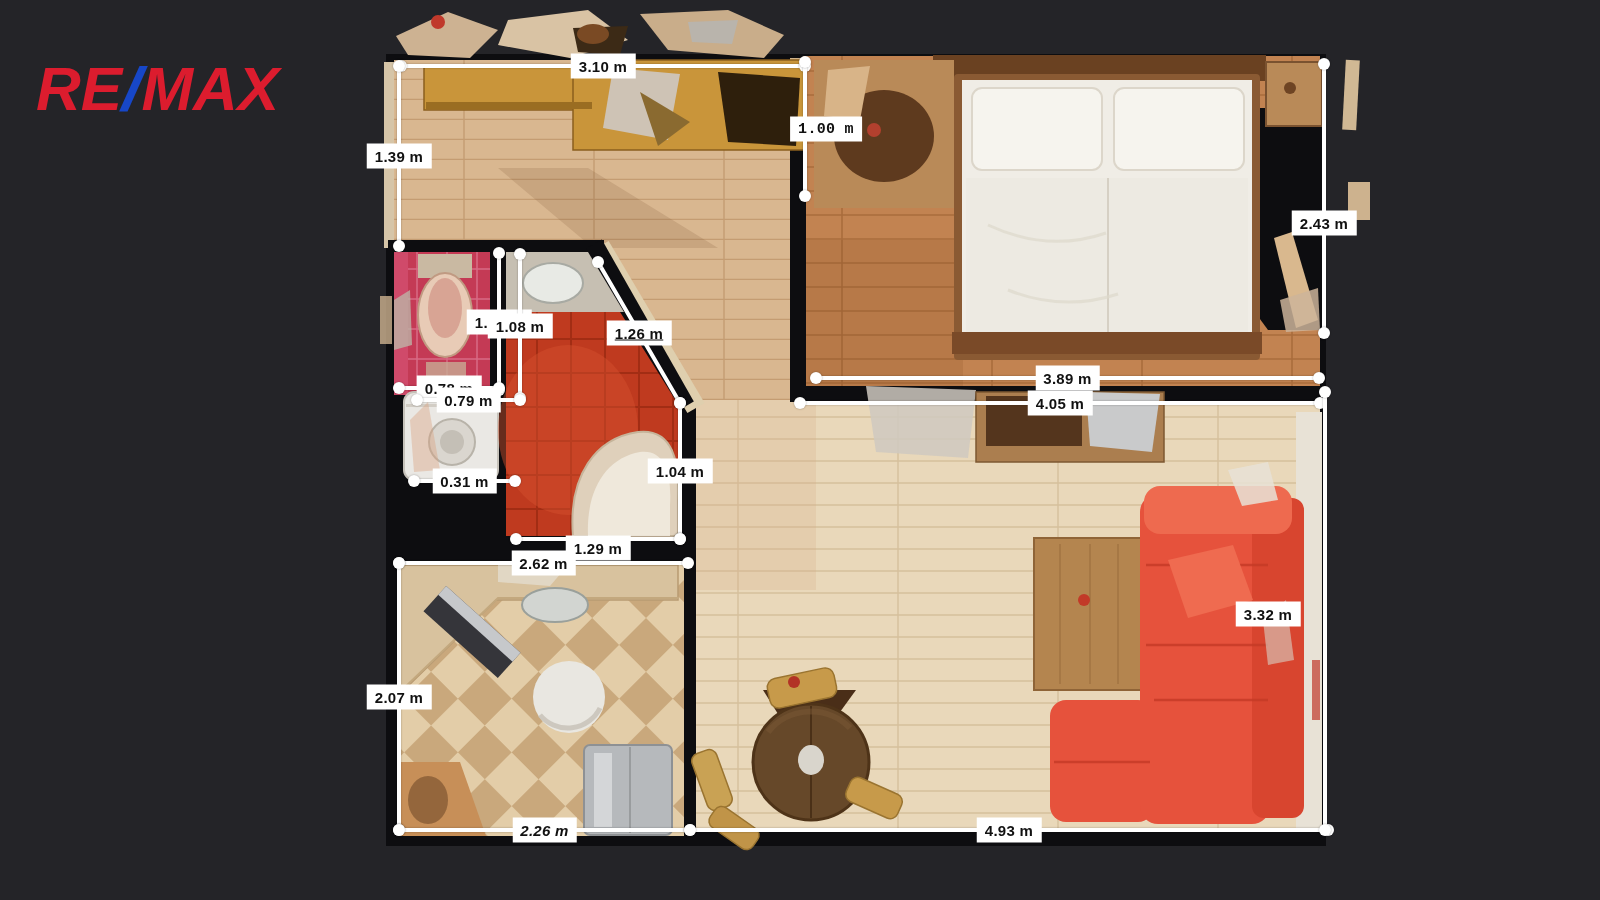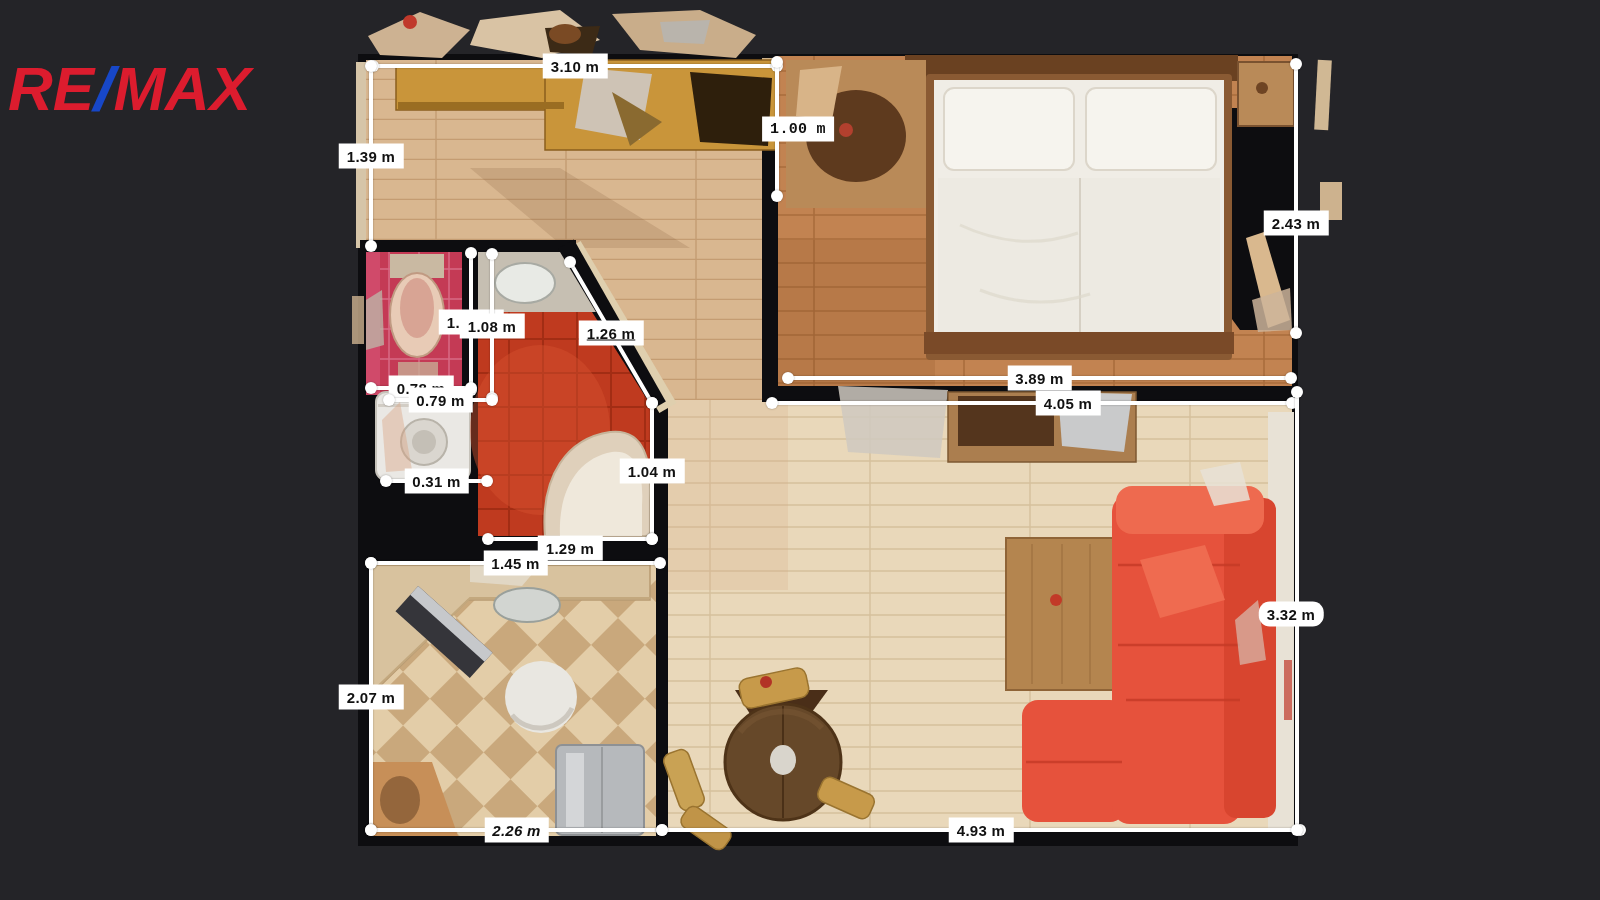--- a/index.html
+++ b/index.html
@@ -1,17 +1,17 @@
 <!DOCTYPE html>
 <html style="--background: #242428; --wall: #0d0d10; --measure_line: #ffffff; --label_bg: #ffffff; --label_text: #111111; --logo_red: #dc1c2e; --logo_blue: #1747c8; --hall_floor: #d9b790; --bedroom_floor: #c28351; --living_floor: #e9d8ba; --kitchen_tile_light: #e3cda8; --kitchen_tile_dark: #c9a87c; --bath_tile: #bf3a1f; --wc_tile: #c43a55; --sofa: #e6523c; --wardrobe: #c9953a; --bed: #f0ede6;"><head>
 <meta charset="utf-8">
 <style>
   html,body{margin:0;padding:0;background:#242428;}
   .stage{position:relative;width:1404px;height:900px;overflow:hidden;background:var(--background,#242428);
-         font-family:"Liberation Sans",sans-serif;}
+         font-family:"Liberation Sans",sans-serif;margin-left:28px;}
   .logo{position:absolute;left:8px;top:58px;font-weight:bold;font-style:italic;
         font-size:62px;letter-spacing:0px;line-height:1;user-select:none;}
   .logo span{display:inline-block;}
   .logo-re,.logo-max{color:var(--logo_red,#dc1c2e);}
   .logo-slash{color:var(--logo_blue,#1747c8);margin:0 1px;transform:scaleX(1.15);}
   svg.plan{position:absolute;left:0;top:0;width:1600px;height:900px;}
   #measure-layer{position:absolute;left:0;top:0;width:1600px;height:900px;}
   .measure-line{position:absolute;height:4px;margin-top:-2px;background:var(--measure_line,#fff);
                 transform-origin:0 50%;border-radius:2px;box-shadow:0 0 2px rgba(0,0,0,.35);}
   .measure-dot{position:absolute;width:12px;height:12px;border-radius:50%;background:var(--measure_line,#fff);
@@ -239,21 +239,21 @@
       <div class="measure-dot" style="left: 1296px; top: 64px;"></div>
       <div class="measure-dot" style="left: 1296px; top: 333px;"></div>
       <div class="measure-label" style="left: 1296px; top: 223px;">2.43 m</div>
       <div class="measure-line" style="left: 788px; top: 378px; width: 503px; transform: rotate(0deg);"></div>
       <div class="measure-dot" style="left: 788px; top: 378px;"></div>
       <div class="measure-dot" style="left: 1291px; top: 378px;"></div>
       <div class="measure-label" style="left: 1039.5px; top: 378px;">3.89 m</div>
       <div class="measure-line" style="left: 772px; top: 403px; width: 520px; transform: rotate(0deg);"></div>
       <div class="measure-dot" style="left: 772px; top: 403px;"></div>
       <div class="measure-dot" style="left: 1292px; top: 403px;"></div>
-      <div class="measure-label" style="left: 1068px; top: 403px; text-align: right;">4.05 m</div>
+      <div class="measure-label" style="left: 1032px; top: 403px; text-align: right;">4.05 m</div>
       <div class="measure-line" style="left: 471px; top: 253px; width: 137px; transform: rotate(90deg);"></div>
       <div class="measure-dot" style="left: 471px; top: 253px;"></div>
       <div class="measure-dot" style="left: 471px; top: 390px;"></div>
       <div class="measure-label" style="left: 471px; top: 321.5px;">1.04 m</div>
       <div class="measure-line" style="left: 492px; top: 254px; width: 144px; transform: rotate(90deg);"></div>
       <div class="measure-dot" style="left: 492px; top: 254px;"></div>
       <div class="measure-dot" style="left: 492px; top: 398px;"></div>
       <div class="measure-label" style="left: 492px; top: 326px;">1.08 m</div>
       <div class="measure-line" style="left: 570px; top: 262px; width: 163.11px; transform: rotate(59.8194deg);"></div>
       <div class="measure-dot" style="left: 570px; top: 262px;"></div>
@@ -275,31 +275,31 @@
       <div class="measure-dot" style="left: 652px; top: 403px;"></div>
       <div class="measure-dot" style="left: 652px; top: 539px;"></div>
       <div class="measure-label" style="left: 652px; top: 471px;">1.04 m</div>
       <div class="measure-line" style="left: 488px; top: 539px; width: 164px; transform: rotate(0deg);"></div>
       <div class="measure-dot" style="left: 488px; top: 539px;"></div>
       <div class="measure-dot" style="left: 652px; top: 539px;"></div>
       <div class="measure-label" style="left: 570px; top: 548px;">1.29 m</div>
       <div class="measure-line" style="left: 371px; top: 563px; width: 289px; transform: rotate(0deg);"></div>
       <div class="measure-dot" style="left: 371px; top: 563px;"></div>
       <div class="measure-dot" style="left: 660px; top: 563px;"></div>
-      <div class="measure-label" style="left: 515.5px; top: 563px;">1.45 m</div>
+      <div class="measure-label" style="left: 515.5px; top: 563px;">2.62 m</div>
       <div class="measure-line" style="left: 371px; top: 563px; width: 267px; transform: rotate(90deg);"></div>
       <div class="measure-dot" style="left: 371px; top: 563px;"></div>
       <div class="measure-dot" style="left: 371px; top: 830px;"></div>
       <div class="measure-label" style="left: 371px; top: 696.5px;">2.07 m</div>
       <div class="measure-line" style="left: 371px; top: 830px; width: 291px; transform: rotate(0deg);"></div>
       <div class="measure-dot" style="left: 371px; top: 830px;"></div>
       <div class="measure-dot" style="left: 662px; top: 830px;"></div>
       <div class="measure-label" style="left: 516.5px; top: 830px; font-style: italic;">2.26 m</div>
       <div class="measure-line" style="left: 662px; top: 830px; width: 638px; transform: rotate(0deg);"></div>
       <div class="measure-dot" style="left: 662px; top: 830px;"></div>
       <div class="measure-dot" style="left: 1300px; top: 830px;"></div>
       <div class="measure-label" style="left: 981px; top: 830px;">4.93 m</div>
       <div class="measure-line" style="left: 1297px; top: 392px; width: 438px; transform: rotate(90deg);"></div>
       <div class="measure-dot" style="left: 1297px; top: 392px;"></div>
       <div class="measure-dot" style="left: 1297px; top: 830px;"></div>
-      <div class="measure-label" style="left: 1291px; top: 614px; border-radius: 11px;">3.32 m</div>
+      <div class="measure-label" style="left: 1240px; top: 614px;">3.32 m</div>
     </div>
 </div>
 
 </body></html>

